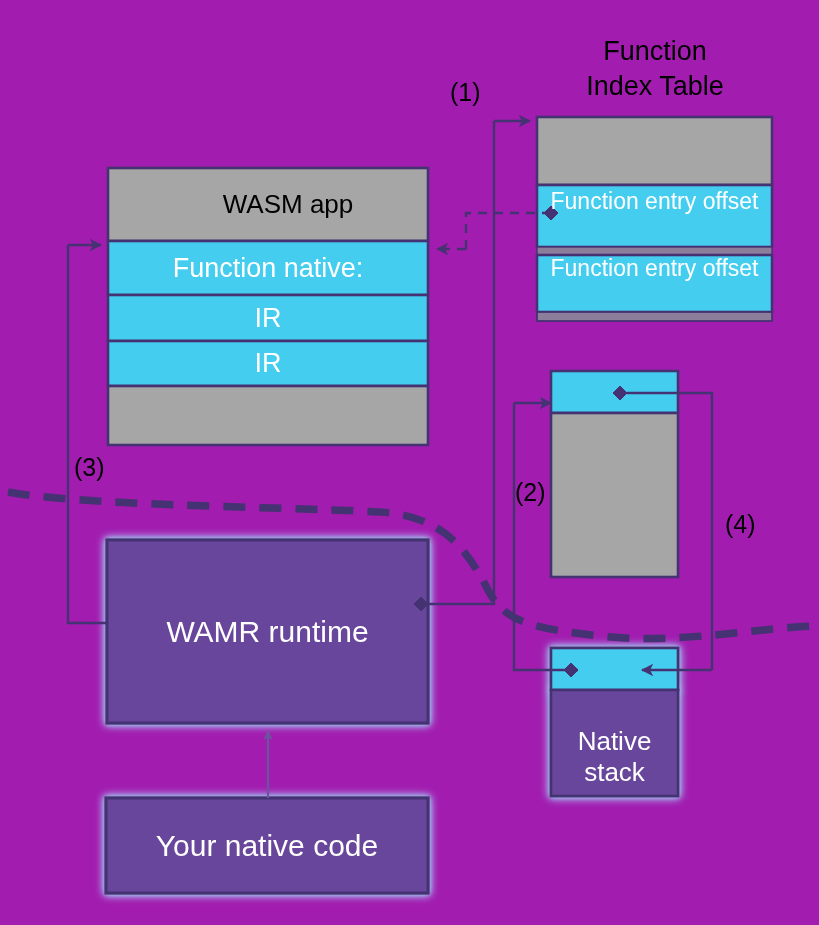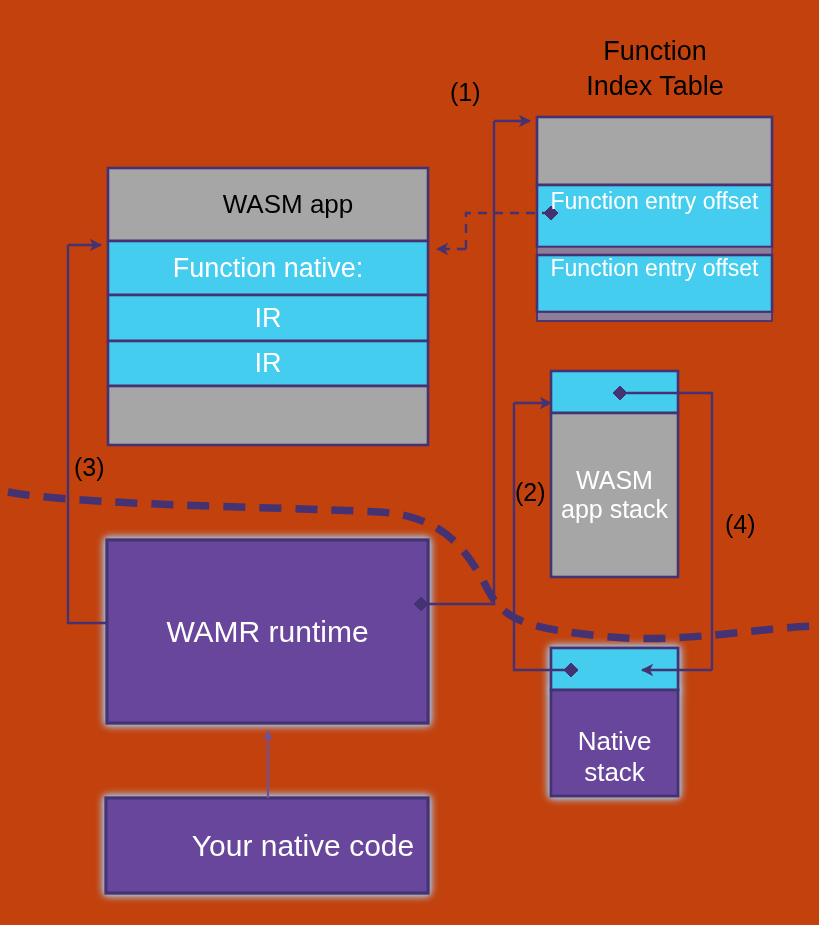--- a/index.html
+++ b/index.html
@@ -8,21 +8,21 @@
     padding: 0;
     background: #ffffff;
   }
   body {
     font-family: "Liberation Sans", sans-serif;
   }
   #diagram-root {
     position: relative;
     width: 819px;
     height: 925px;
-    background: #c2410c;
+    background: #a21caf;
     overflow: hidden;
   }
   #diagram-svg {
     position: absolute;
     left: 0;
     top: 0;
     width: 819px;
     height: 925px;
   }
   .box-label {
@@ -159,26 +159,25 @@
   <div class="box-label lbl-white" style="left:108px; top:295px; width:320px; height:46px; font-size:27px;">IR</div>
   <div class="box-label lbl-white" style="left:108px; top:341px; width:320px; height:45px; font-size:27px;">IR</div>
 
   <div class="box-label lbl-white" style="left:545px; top:185px; width:219px; height:62px; font-size:23px; display:block; padding-top:4px;">
     <div style="text-align:center;">Function entry offset</div>
   </div>
   <div class="box-label lbl-white" style="left:545px; top:255px; width:219px; height:57px; font-size:23px; display:block; padding-top:1px;">
     <div style="text-align:center;">Function entry offset</div>
   </div>
 
-  <div class="box-label lbl-white" style="left:553px; top:413px; width:123px; height:164px; font-size:25px; line-height:1.18;">WASM app stack</div>
 
   <div class="box-label lbl-white" style="left:553px; top:690px; width:123px; height:106px; font-size:26px; line-height:1.18;margin-top:14px;">Native stack</div>
 
   <div class="box-label lbl-white" style="left:107px; top:540px; width:321px; height:183px; font-size:30px;border-radius:23px;">WAMR runtime</div>
 
-  <div class="box-label lbl-white" style="left:106px; top:798px; width:322px; height:95px; font-size:30px;padding-left:36px;">Your native code</div>
+  <div class="box-label lbl-white" style="left:106px; top:798px; width:322px; height:95px; font-size:30px;">Your native code</div>
 
   <div class="step-label" style="left:450px; top:78px;">(1)</div>
   <div class="step-label" style="left:515px; top:478px;">(2)</div>
   <div class="step-label" style="left:74px; top:453px;">(3)</div>
   <div class="step-label" style="left:725px; top:510px;">(4)</div>
 
 </div>
 
 </body></html>

